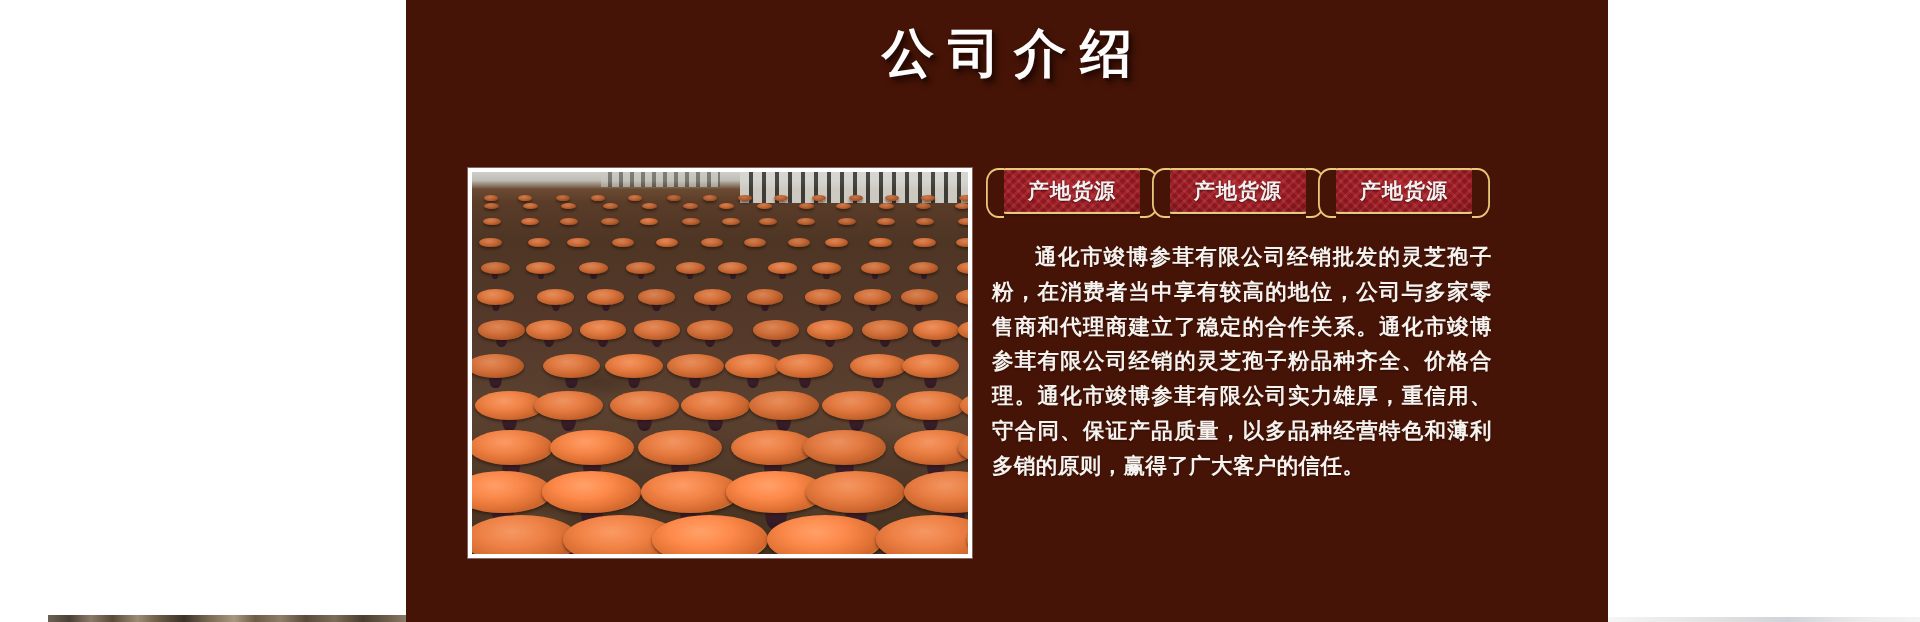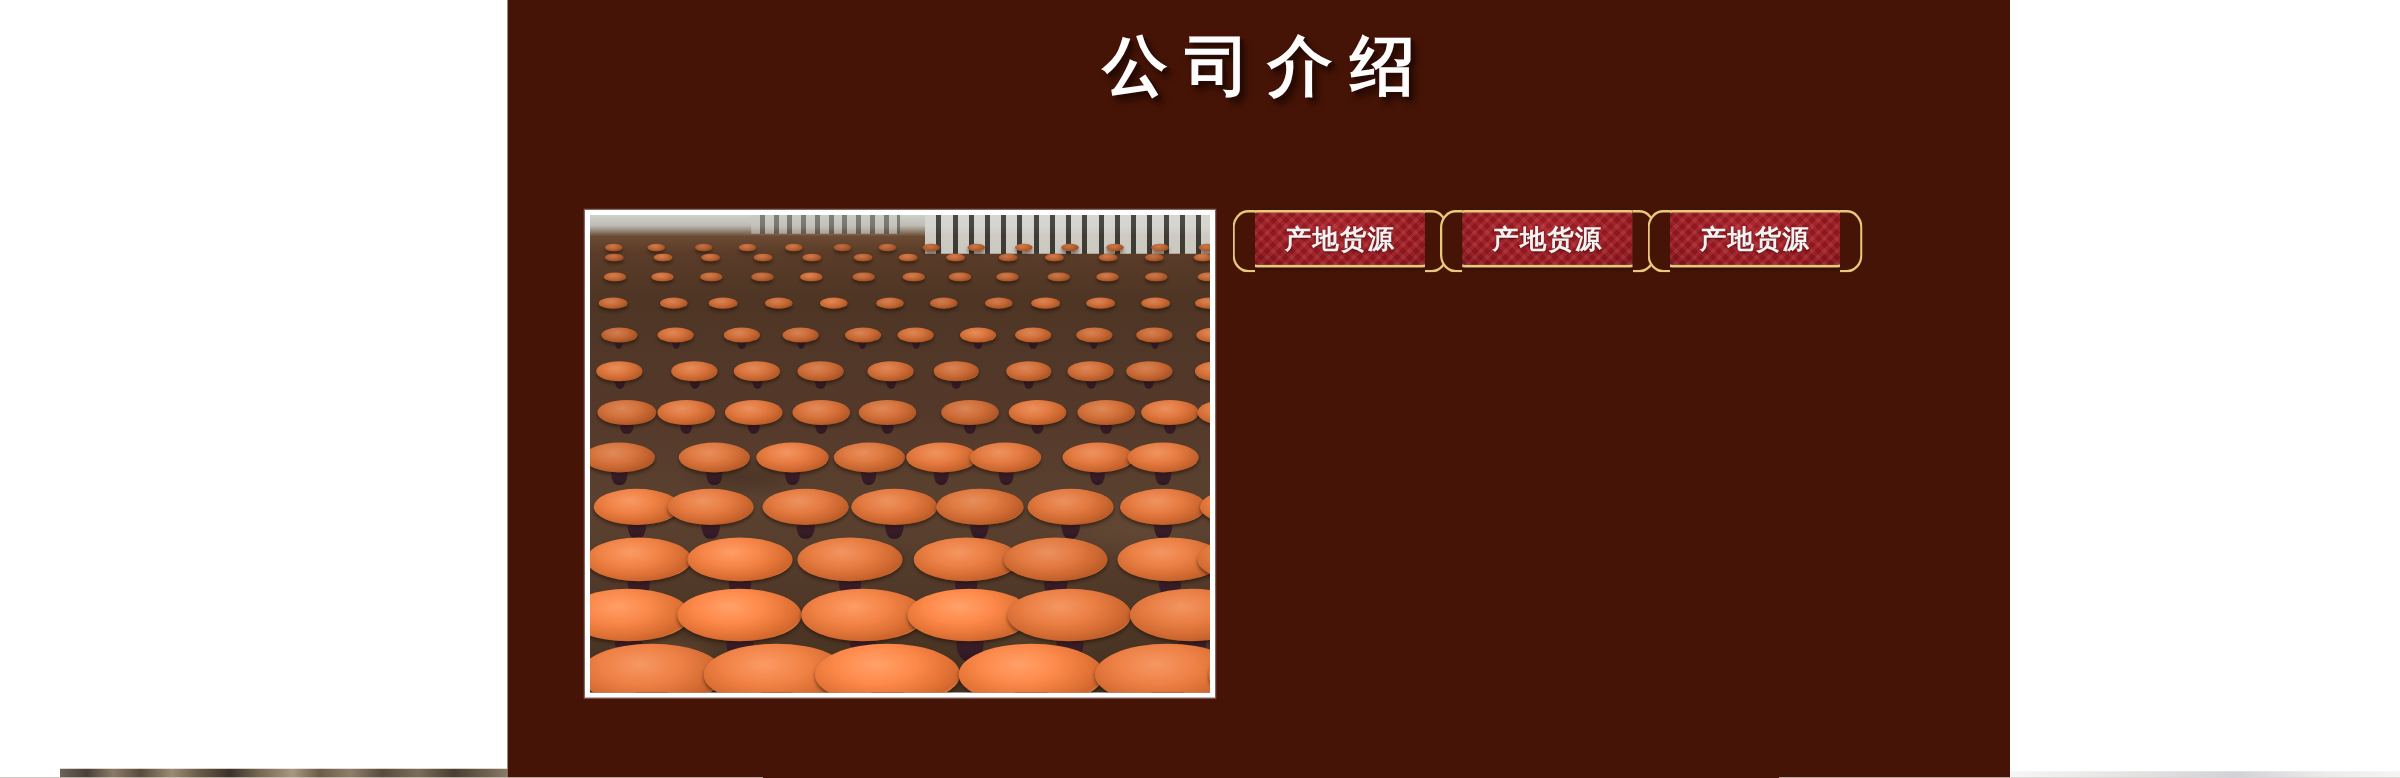--- a/index.html
+++ b/index.html
@@ -434,17 +434,18 @@
             <div class="badge">
               <span class="badge-label">产地货源</span>
             </div>
             <div class="badge">
               <span class="badge-label">产地货源</span>
             </div>
             <div class="badge">
               <span class="badge-label">产地货源</span>
             </div>
           </div>
+        <p class="intro">通化市竣博参茸有限公司经销批发的灵芝孢子粉，在消费者当中享有较高的地位，公司与多家零售商和代理商建立了稳定的合作关系。通化市竣博参茸有限公司经销的灵芝孢子粉品种齐全、价格合理。通化市竣博参茸有限公司实力雄厚，重信用、守合同、保证产品质量，以多品种经营特色和薄利多销的原则，赢得了广大客户的信任。</p>
       </div>
 
     </div>
   </div>
 </div>
 
 </body></html>

